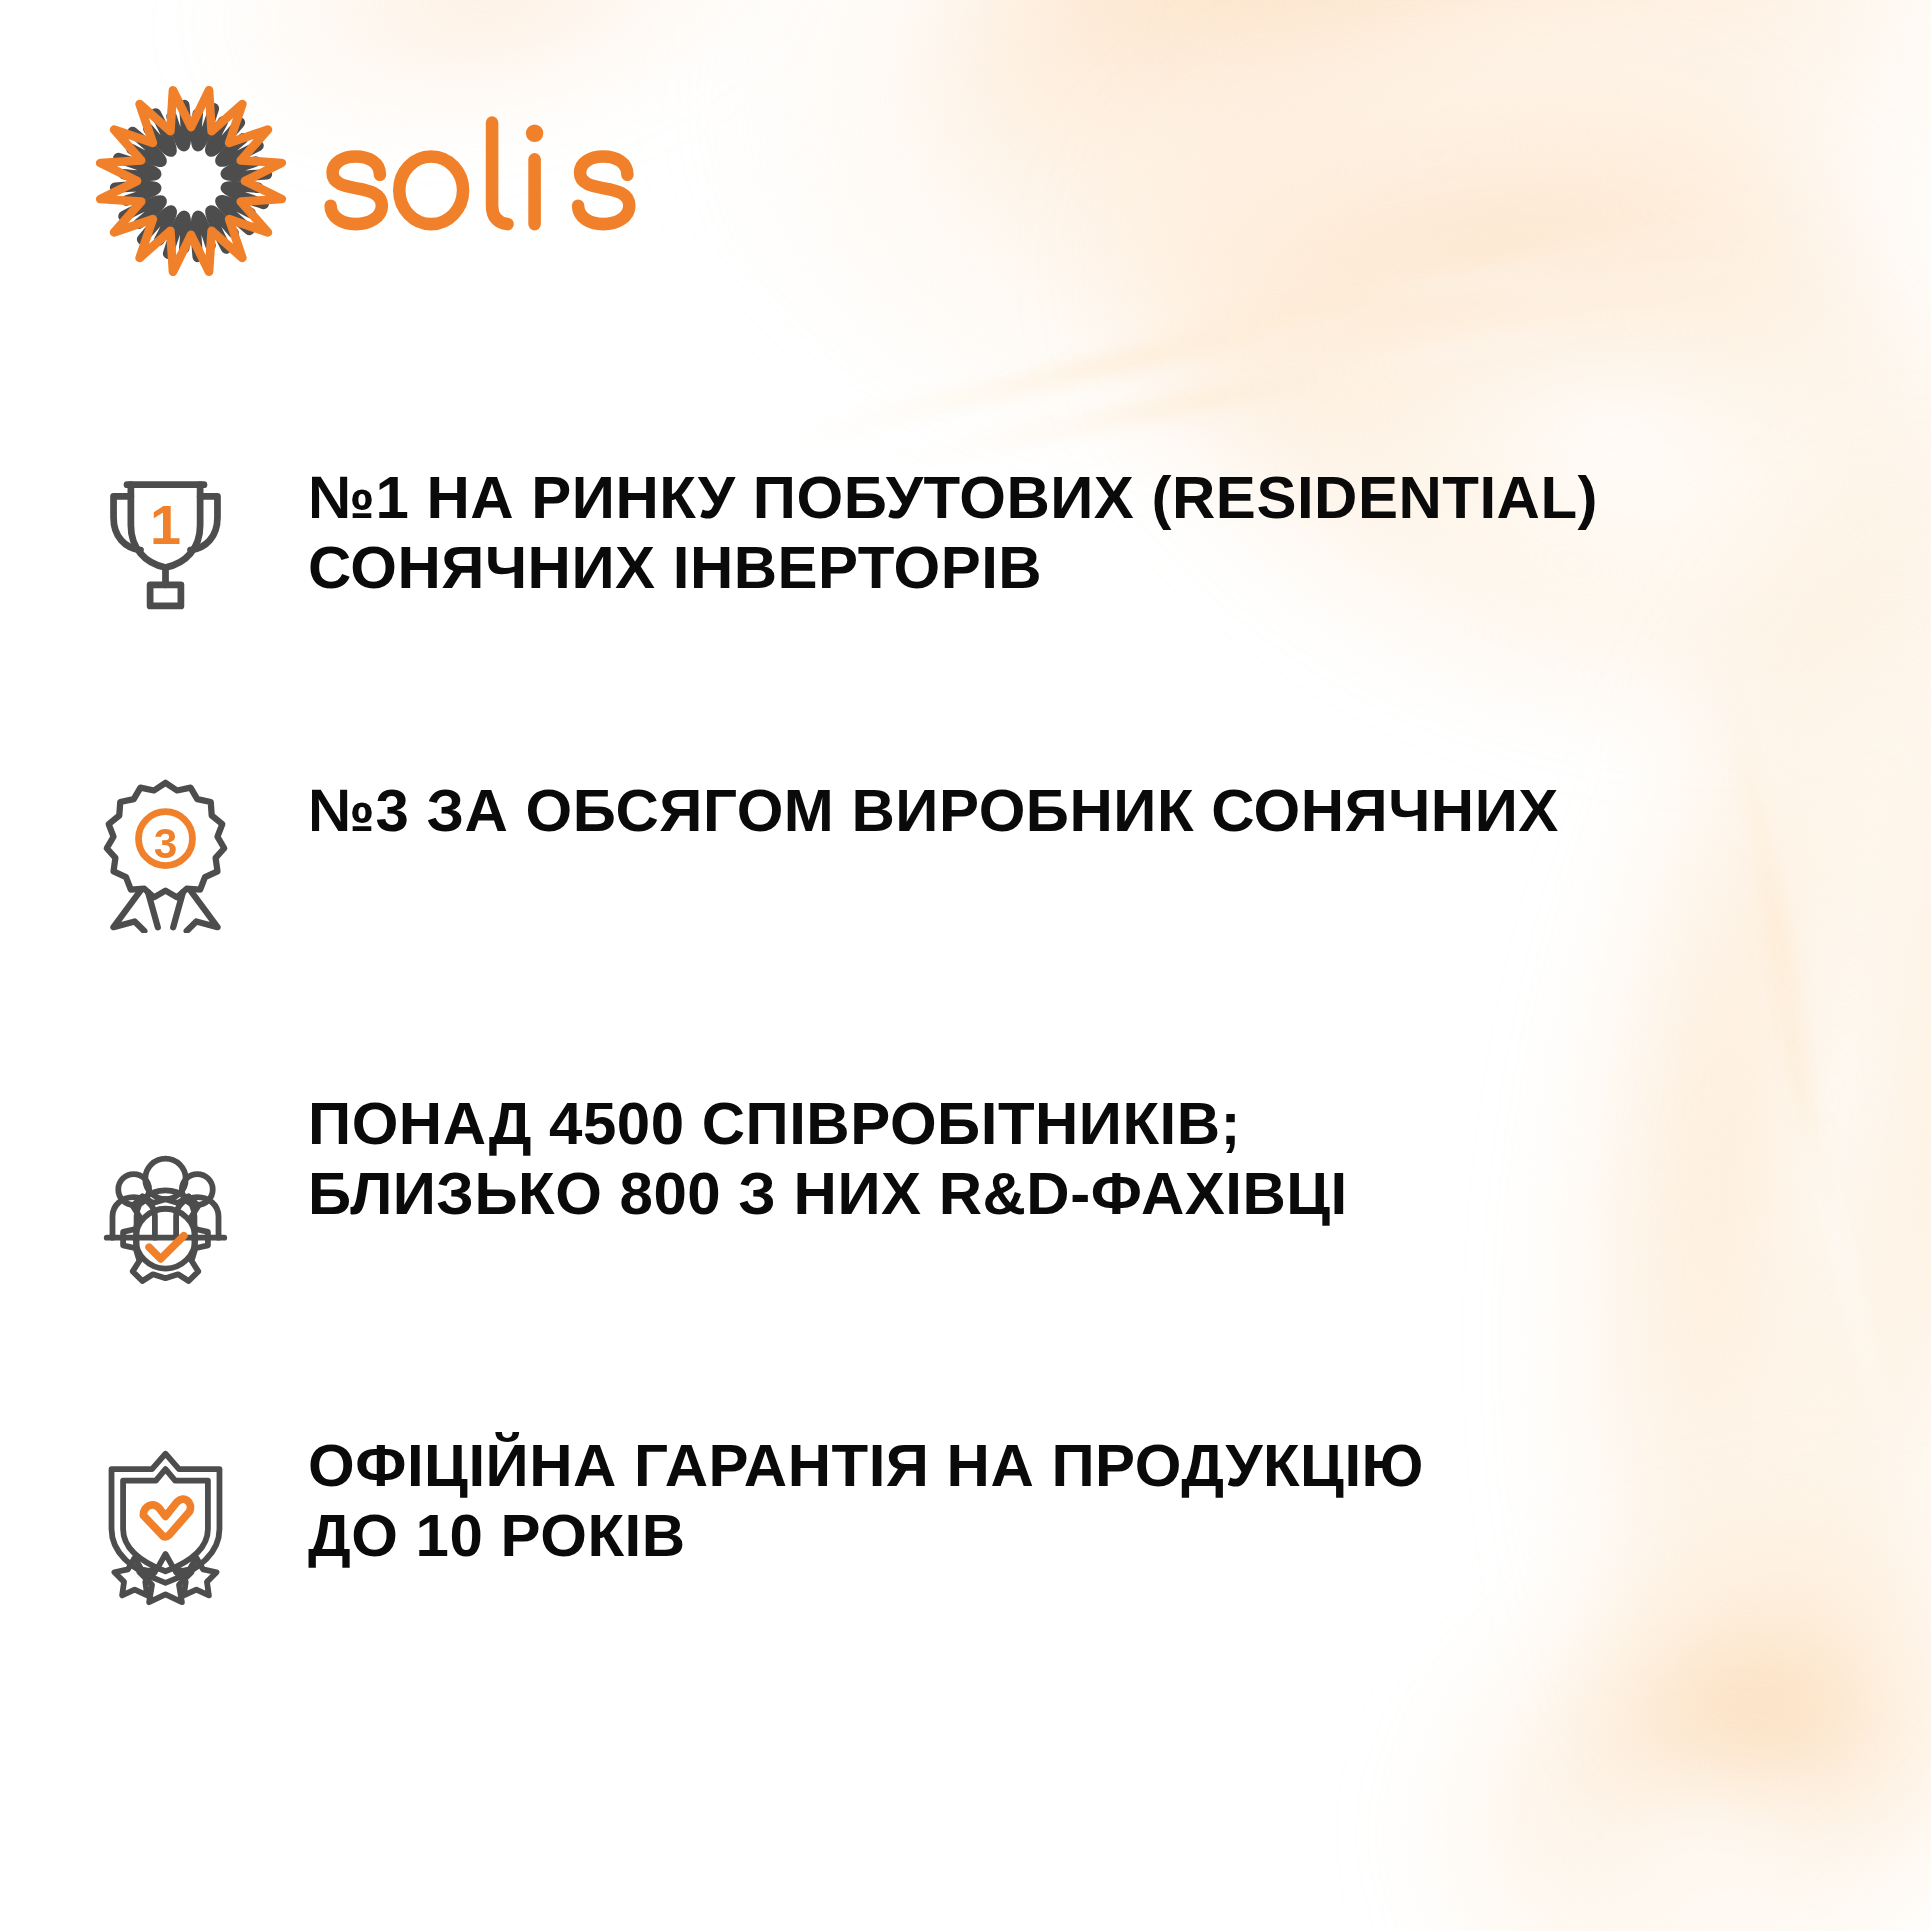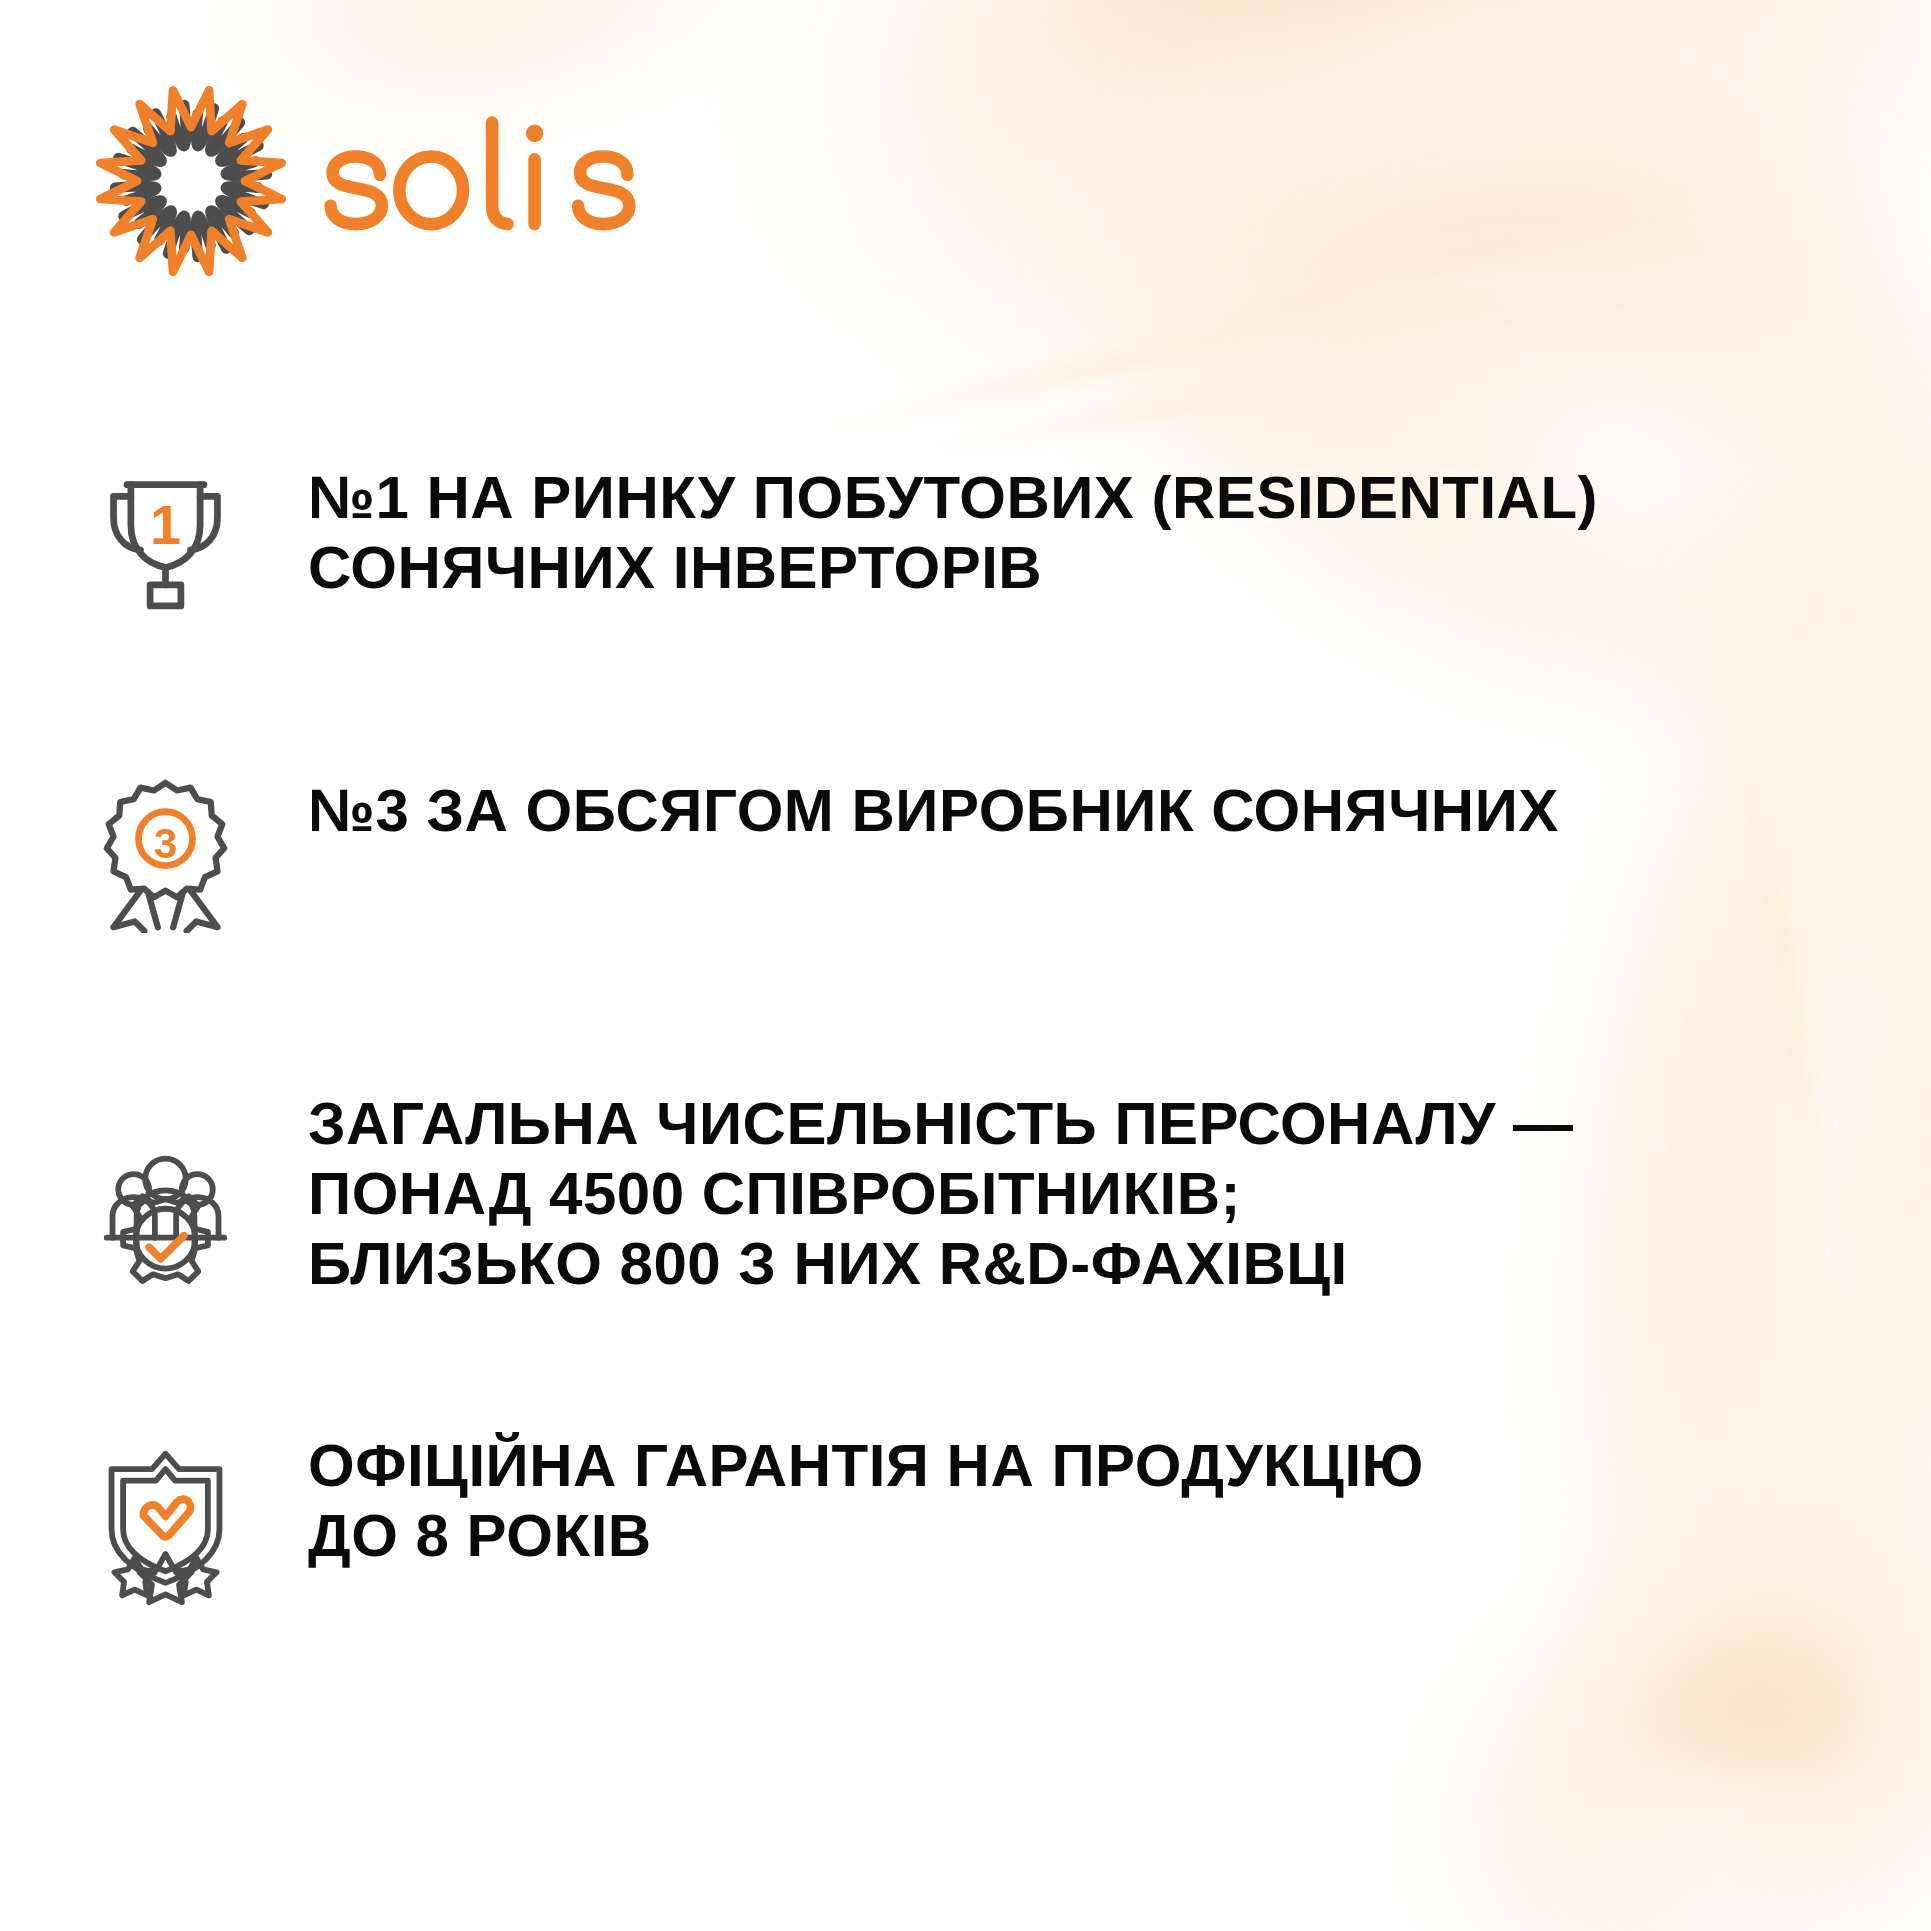--- a/index.html
+++ b/index.html
@@ -306,40 +306,39 @@
 
             <circle cx="75" cy="31" r="21"></circle>
             <path d="M45 100 L45 70 C45 54 58 43 75 43 C92 43 105 54 105 70 L105 100"></path>
 
             <path d="M14 92 L136 92"></path>
           </g>
           <path d="M58 102 L70 114 L94 90" fill="none" stroke="#F0802A" stroke-width="8" stroke-linecap="round" stroke-linejoin="round"></path>
         </svg>
       </div>
       <div class="f-text">
-        <span class="f-line">ЗАГАЛЬНА ЧИСЕЛЬНІСТЬ ПЕРСОНАЛУ —</span>
         <span class="f-line">ПОНАД 4500 СПІВРОБІТНИКІВ;</span>
         <span class="f-line">БЛИЗЬКО 800 З НИХ R&amp;D-ФАХІВЦІ</span>
       </div>
     </div>
 
     <div class="feature f4">
       <div class="f-icon">
         <svg width="135" height="160" viewBox="0 0 140 166">
           <g fill="none" stroke="#4D4D4D" stroke-width="6" stroke-linejoin="round" stroke-linecap="round">
             <path d="M70 8 L84 24 L126 24 L126 86 C126 112 102 130 70 142 C38 130 14 112 14 86 L14 24 L56 24 Z"></path>
             <path d="M70 24 L80 36 L114 36 L114 86 C114 106 96 120 70 130 C44 120 26 106 26 86 L26 36 L60 36 Z"></path>
             <path d="M70 112 L79 128 L97 131 L84 144 L87 162 L70 154 L53 162 L56 144 L43 131 L61 128 Z"></path>
             <path d="M38 116 L45 128 L59 131 L49 141 L51 155 L38 149 L25 155 L27 141 L17 131 L31 128 Z"></path>
             <path d="M102 116 L109 128 L123 131 L113 141 L115 155 L102 149 L89 155 L91 141 L81 131 L95 128 Z"></path>
           </g>
           <path d="M47 72 C47 62 57 58 63 64 L70 73 L82 58 C89 51 99 58 95 68 L74 92 C71 95 68 95 66 92 Z" fill="none" stroke="#F0802A" stroke-width="8" stroke-linejoin="round" stroke-linecap="round"></path>
         </svg>
       </div>
       <div class="f-text">
         <span class="f-line">ОФІЦІЙНА ГАРАНТІЯ НА ПРОДУКЦІЮ</span>
-        <span class="f-line">ДО 8 РОКІВ</span>
+        <span class="f-line">ДО 10 РОКІВ</span>
       </div>
     </div>
 
   </div>
 </div>
 
 
 </body></html>

